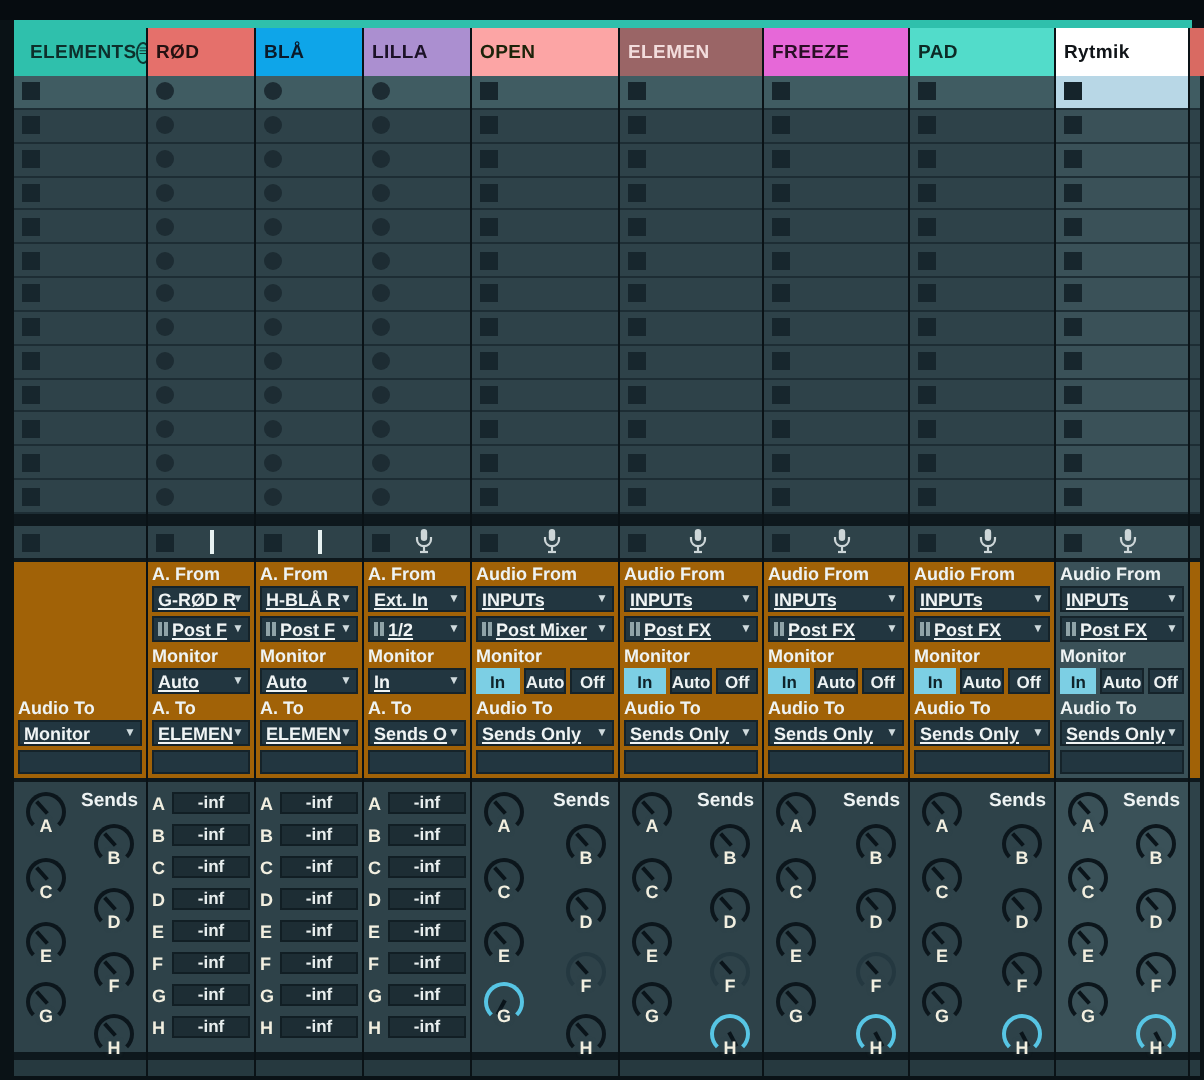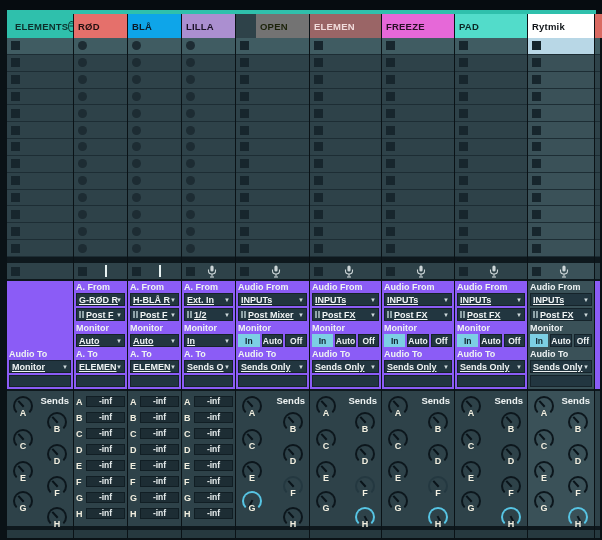--- a/index.html
+++ b/index.html
@@ -28,21 +28,21 @@
   .selslot .sq{background:#15242b;}
   
   .gap1{height:6px;flex:0 0 6px;background:#0e181d;}
   .stoprow{height:16px;flex:0 0 16px;display:flex;align-items:center;padding-left:4px;position:relative;background:inherit;}
   .track .stoprow{background:#2e4249;}
   .track.sel .stoprow{background:#3a5158;}
   .meterbar{position:absolute;left:58%;top:2px;width:2px;height:12px;background:#e8f2f2;}
   .micwrap{position:absolute;left:50%;top:1px;transform:translateX(-2px);}
   
   .io{height:110px;flex:0 0 110px;border-top:2px solid #0e181d;padding:1px 2px 2px 2px;
-      display:flex;flex-direction:column;background:#8b5cf6;font-weight:bold;}
+      display:flex;flex-direction:column;background:#a16207;font-weight:bold;}
   .iolabel{height:11px;flex:0 0 11px;font-size:9px;color:#eef3f3;line-height:11px;white-space:nowrap;overflow:hidden;}
   .iospacer{flex:1;}
   .iosel{height:13px;flex:0 0 13px;margin-bottom:2px;background:#223640;border:1px solid #15232a;
          display:flex;align-items:center;padding:0 2px;font-size:9px;color:#f0f4f4;white-space:nowrap;overflow:hidden;position:relative;}
   .iosel .txt{overflow:hidden;white-space:nowrap;text-decoration:underline;}
   .iosel .arr{position:absolute;right:2px;font-size:6px;color:#cfdadd;}
   .stereo{display:inline-block;width:5px;height:7px;margin-right:2px;flex:0 0 5px;
           background:linear-gradient(to right,#8fa3a8 2px,transparent 2px,transparent 3px,#8fa3a8 3px);}
   .monrow{height:13px;flex:0 0 13px;margin-bottom:2px;display:flex;gap:2px;}
   .monbtn{flex:1;background:#223640;border:1px solid #15232a;color:#eef3f3;font-size:8.5px;font-weight:bold;
@@ -514,21 +514,21 @@
             <div class="srow">
               <span class="slet">H</span>
               <div class="sbox">-inf</div>
             </div>
           </div>
         </div>
         <div class="gap2"></div>
         <div class="bott"></div>
       </div>
       <div class="track" style="width: 73px;">
-        <div class="hdr" style="background: #737373; color: rgb(28, 35, 10); margin-left: 20px;">
+        <div class="hdr" style="background: #fca5a5; color: rgb(28, 35, 10);">
           <span>OPEN</span>
         </div>
         <div class="grid">
           <div class="slot r0">
             <span class="sq"></span>
           </div>
           <div class="slot">
             <span class="sq"></span>
           </div>
           <div class="slot">

